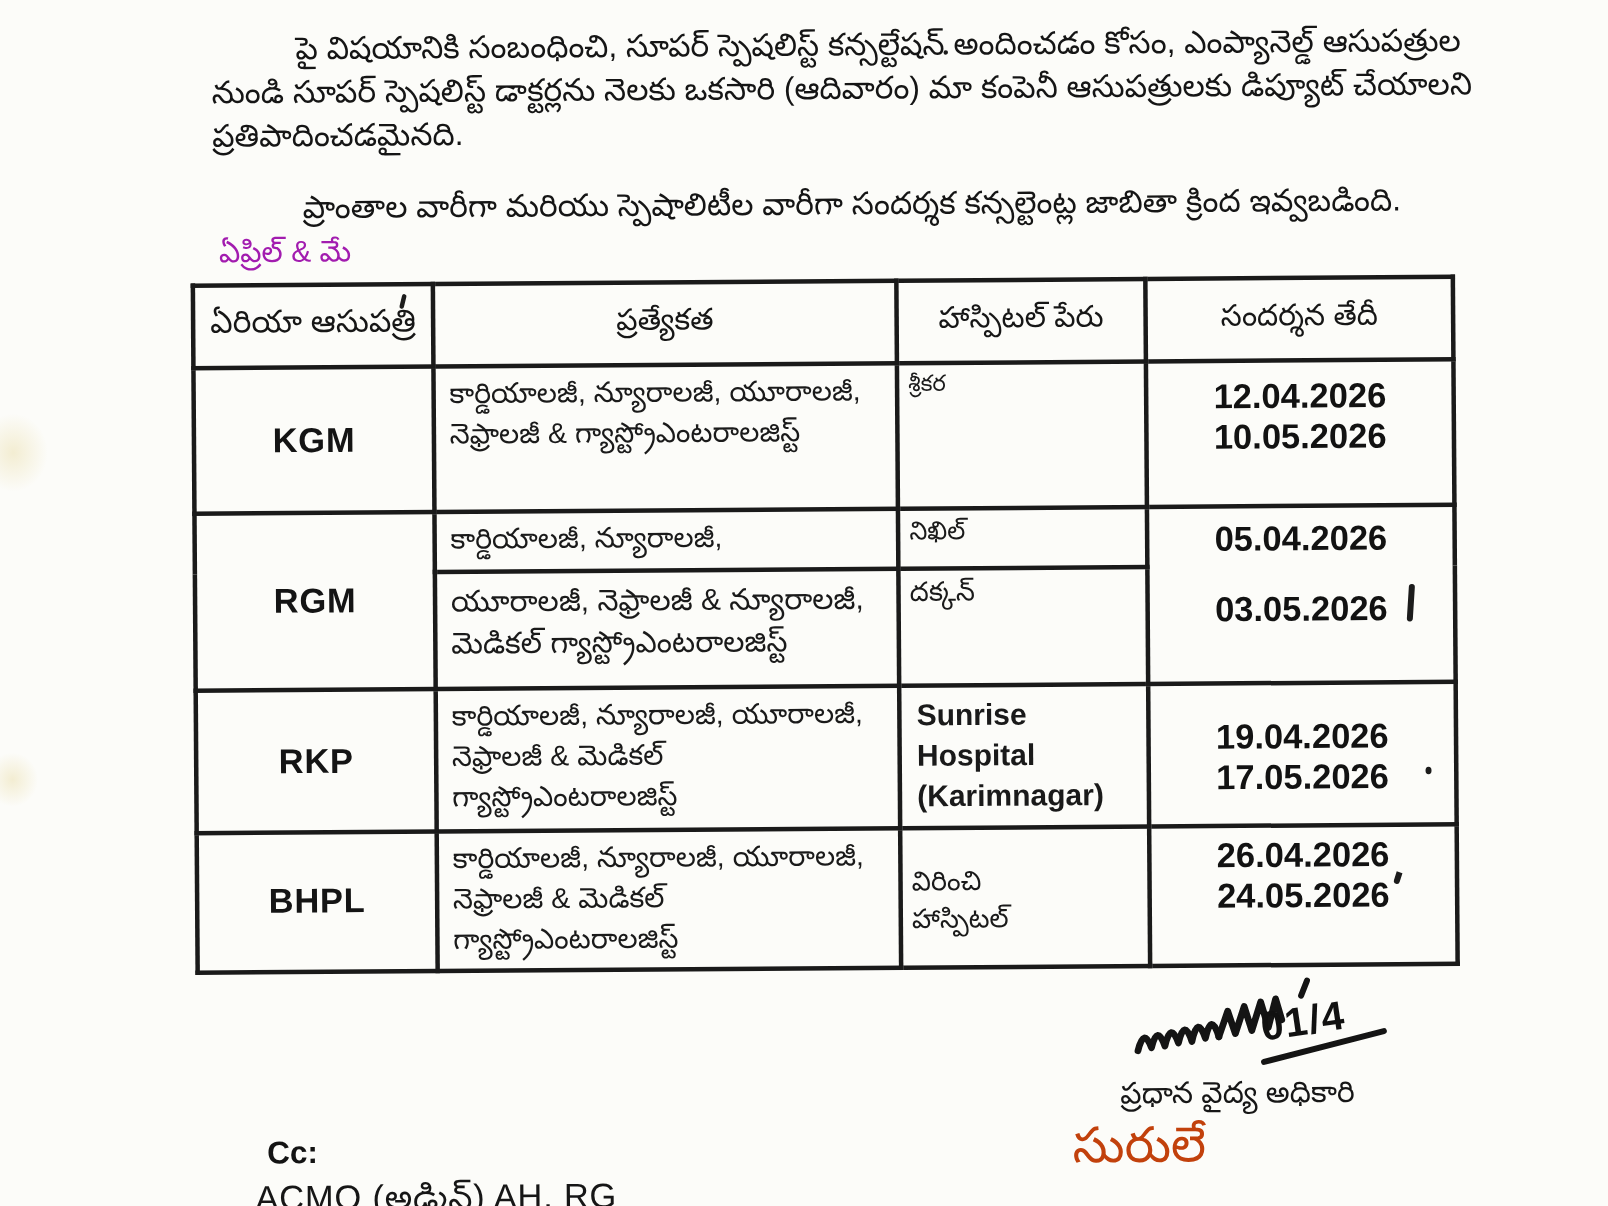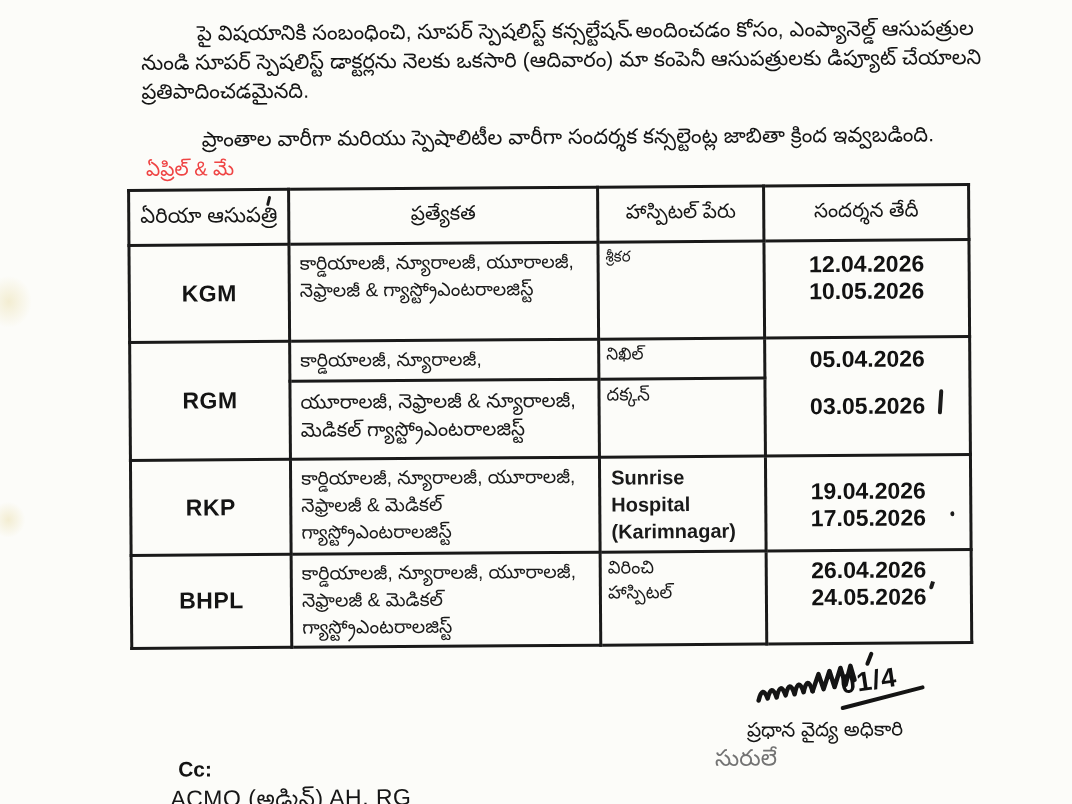--- a/index.html
+++ b/index.html
@@ -24,21 +24,21 @@
 
   .para {
     position:absolute;
     font-size:21px;
     line-height:29px;
     color:#151515;
     text-align:left;
   }
   #para1 { left:143px; top:16px;  width:848px; text-indent:56px; }
   #para2 { left:143px; top:122px; width:810px; text-indent:60px; }
-  #month-label { position:absolute; left:147px; top:155px; font-size:20px; color:#ef4444; }
+  #month-label { position:absolute; left:147px; top:155px; font-size:20px; color:#a21caf; }
 
   table.sched {
     position:absolute; left:128px; top:186px;
     width:840px;
     border-collapse:collapse;
     table-layout:fixed;
     background:transparent;
   }
   table.sched td, table.sched th {
     border:3px solid #1a1a1a;
@@ -61,42 +61,42 @@
     font-size:19px; line-height:1.42;
     vertical-align:top; color:#1a1a1a;
   }
   td.spec .inner { padding:5px 10px 4px 9px; }
   td.hosp { vertical-align:top; color:#1a1a1a; }
   td.hosp .inner { padding:4px 6px; }
   .hw-sm { font-size:15px; }
   .hw-md { font-size:17px; }
   .hw-lg { font-size:18px; }
   .hosp-print { font-weight:bold; font-size:20px; line-height:1.35; width:135px; padding:6px 4px 0 10px; }
-  .hosp-wrap { width:95px; }
+  .hosp-wrap { width:95px;margin-top:20px; }
   td.dates {
     font-weight:bold; font-size:23px;
     text-align:center; vertical-align:top;
     color:#121212; line-height:27px;
   }
   .d-pad8  .cellbox { padding-top:9px; }
   .d-pad20 .cellbox { padding-top:21px; }
   .d-pad4  .cellbox { padding-top:5px; }
   .gap18 { margin-top:20px; }
 
   .sigblock { position:absolute; left:700px; top:640px; width:320px; height:150px; }
   .sig-svg { position:absolute; left:48px; top:8px; }
   .sig-annot {
     position:absolute; left:138px; top:28px;
     font-size:27px; font-weight:bold;
     transform:rotate(-8deg);
     letter-spacing:1px;
     color:#111;
   }
   .sig-title { position:absolute; left:44px; top:80px; font-size:20px; color:#161616; white-space:nowrap; }
-  .sig-name  { position:absolute; left:12px; top:106px; font-size:23px; color:#737373; }
+  .sig-name  { position:absolute; left:12px; top:106px; font-size:33px; color:#c2410c; }
 
   .ccblock { position:absolute; left:167px; top:755px; }
   .cc-label { font-size:21px; font-weight:bold; color:#131313; padding-left:8px; }
   .cc-line  { font-size:23px; color:#161616; margin-top:4px; letter-spacing:0.5px; }
 
   
   .mark { position:absolute; background:#1c1c1c; border-radius:2px; }
   #mark-apos-header { left:268px; top:194px; width:3px; height:10px; transform:rotate(14deg); }
   #mark-excl  { left:938px; top:392px; width:3.5px; height:25px; transform:rotate(4deg); border-radius:3px; }
   #mark-dot1  { left:949px; top:514px; width:4px; height:5px; border-radius:50%; }

